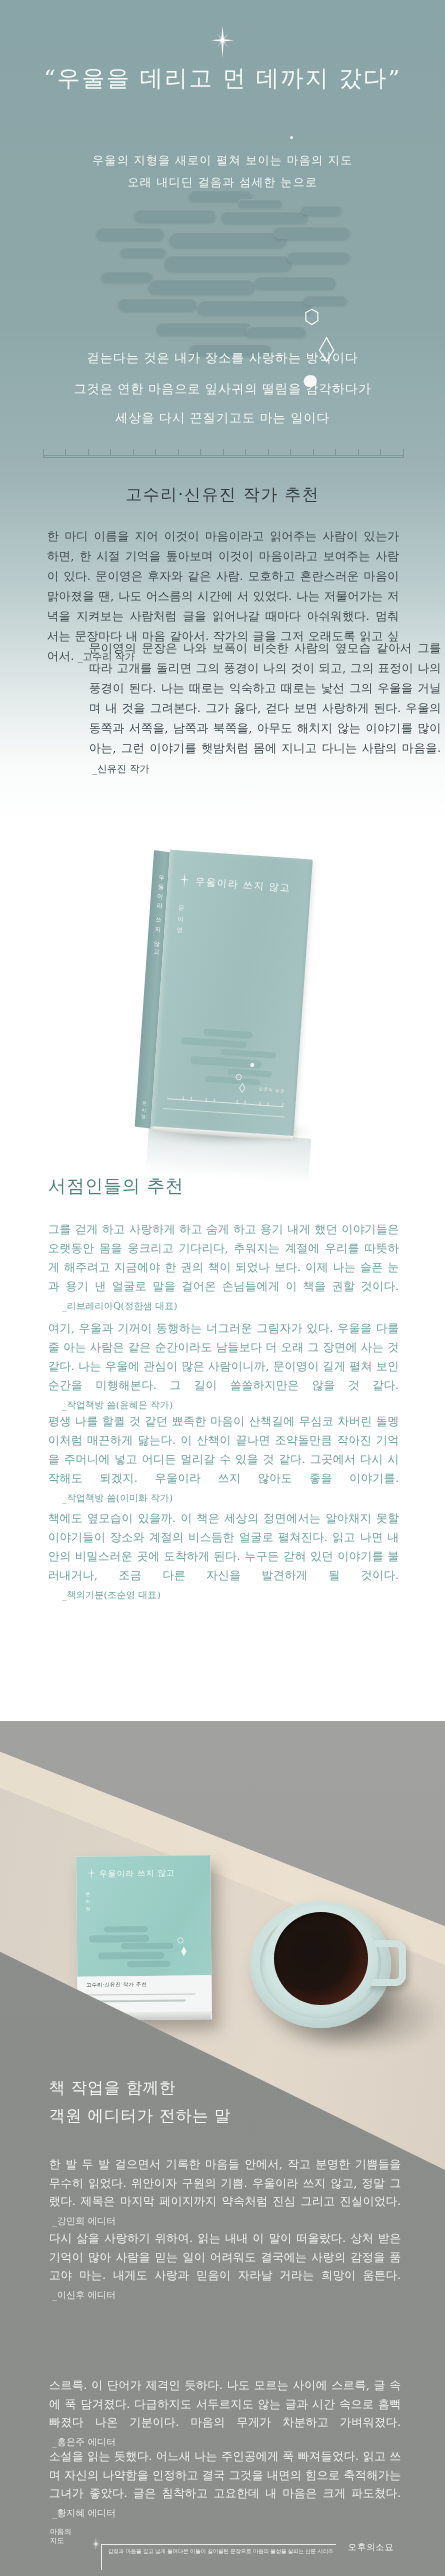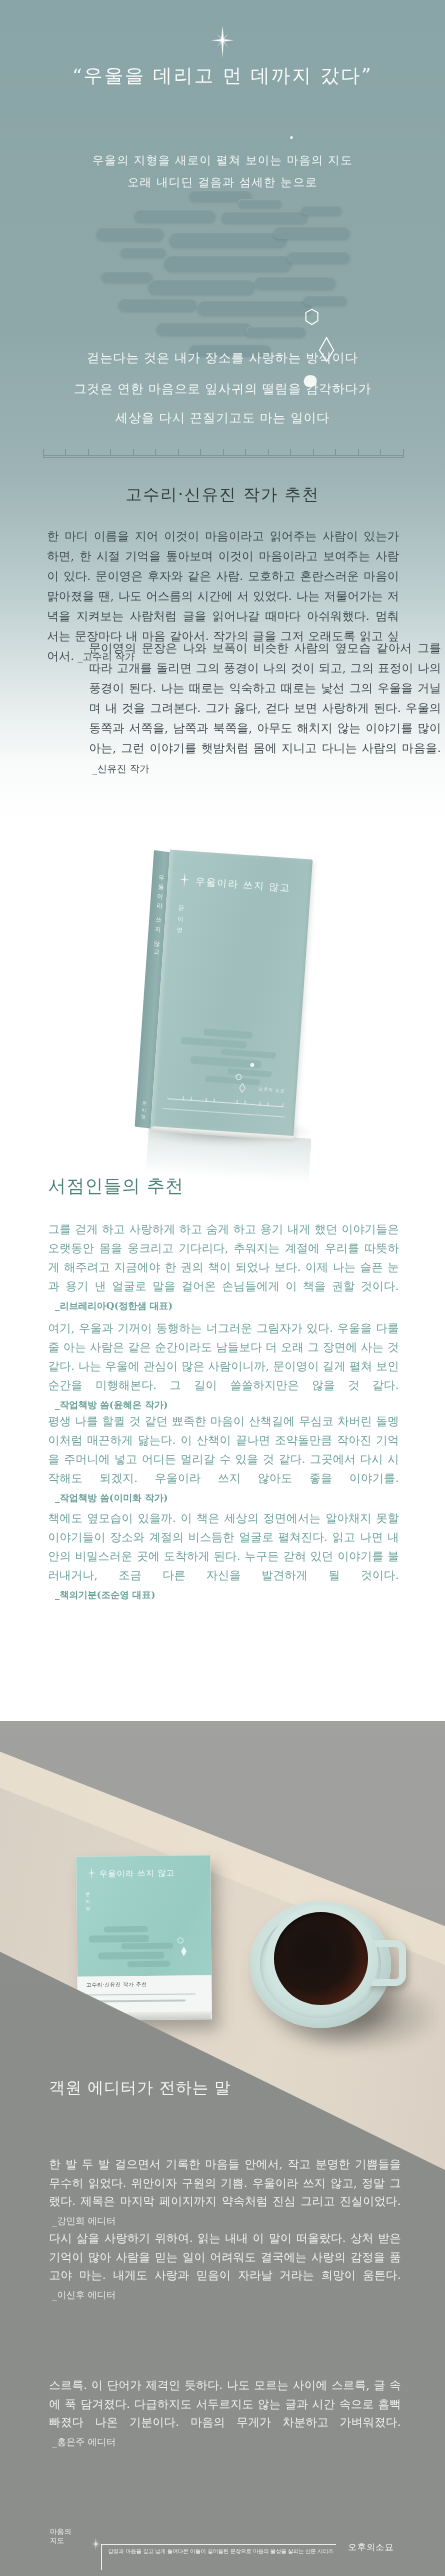--- a/index.html
+++ b/index.html
@@ -4,21 +4,21 @@
 <style>
   html,body{margin:0;padding:0;background:#fff;}
   .canvas{position:relative;width:445px;height:2576px;overflow:hidden;background:#fff;
           font-family:"DejaVu Serif","Liberation Serif",serif;}
 
   
   .hero{position:absolute;left:0;top:0;width:445px;height:820px;
         background:linear-gradient(180deg,#8aa5a7 0%,#8ea8aa 40%,#9db3b5 58%,#bccdce 72%,#e3eaea 85%,#f9fafa 93%,#ffffff 100%);}
   .hero-sparkle{position:absolute;left:210px;top:26px;width:25px;height:32px;}
   .hero-title{position:absolute;left:0;top:63px;width:445px;text-align:center;
-              font-size:19px;color:#f8fbfa;letter-spacing:1.6px;}
+              font-size:23px;color:#f8fbfa;letter-spacing:1.6px;}
   .hero-sub{position:absolute;left:0;width:445px;text-align:center;font-size:11.5px;
             color:#f3f7f6;letter-spacing:0.8px;}
   .hero-quote{position:absolute;left:0;width:445px;text-align:center;font-size:12.6px;
               color:#f6f9f8;letter-spacing:0.5px;}
   .map{position:absolute;left:82px;top:190px;width:290px;height:169px;}
   .cloud{position:absolute;background:#809b9d;border-radius:7.7px;
          box-shadow:inset 0 1.1px 1.6px rgba(255,255,255,.16),0 1.6px 2.2px rgba(48,73,75,.15);}
   .map-shapes{position:absolute;left:216px;top:115px;}
   .map-dot{position:absolute;left:290px;top:136px;width:3.3px;height:3.3px;border-radius:50%;
            background:rgba(255,255,255,.85);}
@@ -62,21 +62,21 @@
   .mock-pub{position:absolute;right:12px;top:230px;font-size:4.4px;letter-spacing:0.5px;color:#e9f0ee;}
   .mock-line1{position:absolute;left:14.2px;top:245px;width:116px;height:2.7px;
      border-bottom:0.5px solid rgba(238,244,243,.75);
      background:repeating-linear-gradient(90deg,rgba(238,244,243,.7) 0 0.5px,transparent 0.5px 7.7px);}
   .mock-line2{position:absolute;left:11px;top:258px;width:122px;height:0.5px;background:rgba(238,244,243,.55);}
 
   
   .sec2-head{position:absolute;left:48px;top:1174px;font-size:18px;color:#4f827a;letter-spacing:0.5px;}
   .sec2-p{position:absolute;left:48px;width:351px;font-size:11.5px;line-height:19px;
           color:#6ca29a;text-align:justify;word-break:break-all;}
-  .attr2{font-size:9.3px;margin-left:7px;white-space:nowrap;font-weight:bold;}
+  .attr2{font-size:9.3px;margin-left:14px;white-space:nowrap;}
 
   
   .photo{position:absolute;left:0;top:1721px;width:445px;height:855px;
          background:linear-gradient(100deg,#d9d0c5,#e3d9cb 55%,#d6ccc0);}
   .photo-top-gray{position:absolute;inset:0;background:linear-gradient(180deg,#a1a19f,#979795);
          clip-path:polygon(0 0,100% 0,100% 24%,0 3.6%);}
   .photo-beam{position:absolute;inset:0;background:rgba(240,229,210,.65);
          clip-path:polygon(0 3.6%,100% 24%,100% 28.5%,0 7.8%);}
   .photo-bottom-gray{position:absolute;inset:0;background:linear-gradient(180deg,#90938f,#8a8d8a 35%,#8b8e8b);
          clip-path:polygon(0 27%,100% 52.5%,100% 100%,0 100%);}
@@ -282,31 +282,35 @@
     <div class="saucer">
       <div class="saucer-ring"></div>
     </div>
     <div class="cup-handle"></div>
     <div class="cup"></div>
     <div class="coffee"></div>
 
     <div class="photo-bottom-gray"></div>
 
     <div class="sec3-head">
+      <div>책 작업을 함께한</div>
       <div>객원 에디터가 전하는 말</div>
     </div>
 
     <div class="sec3-p" style="top:434px;">
       <span>한 발 두 발 걸으면서 기록한 마음들 안에서, 작고 분명한 기쁨들을 무수히 읽었다. 위안이자 구원의 기쁨. 우울이라 쓰지 않고, 정말 그랬다. 제목은 마지막 페이지까지 약속처럼 진심 그리고 진실이었다.</span><span class="attr3">_강민희 에디터</span>
     </div>
     <div class="sec3-p" style="top:508px;">
       <span>다시 삶을 사랑하기 위하여. 읽는 내내 이 말이 떠올랐다. 상처 받은 기억이 많아 사람을 믿는 일이 어려워도 결국에는 사랑의 감정을 품고야 마는. 내게도 사랑과 믿음이 자라날 거라는 희망이 움튼다.</span><span class="attr3">_이신후 에디터</span>
     </div>
     <div class="sec3-p" style="top:655px;">
       <span>스르륵. 이 단어가 제격인 듯하다. 나도 모르는 사이에 스르륵, 글 속에 푹 담겨졌다. 다급하지도 서두르지도 않는 글과 시간 속으로 흠뻑 빠졌다 나온 기분이다. 마음의 무게가 차분하고 가벼워졌다.</span><span class="attr3">_홍은주 에디터</span>
+    </div>
+    <div class="sec3-p" style="top:726px;">
+      <span>소설을 읽는 듯했다. 어느새 나는 주인공에게 푹 빠져들었다. 읽고 쓰며 자신의 나약함을 인정하고 결국 그것을 내면의 힘으로 축적해가는 그녀가 좋았다. 글은 침착하고 고요한데 내 마음은 크게 파도쳤다.</span><span class="attr3">_황지혜 에디터</span>
     </div>
 
     <div class="footer-series">
       <div>마음의</div>
       <div>지도</div>
     </div>
     <div class="footer-star">
       <svg width="9.8" height="12" viewBox="0 0 18 22">
         <path d="M9 0 L10 10 L9 22 L8 10 Z" fill="#f2f3f1"></path>
         <path d="M0 11 L9 10 L18 11 L9 12 Z" fill="#f2f3f1"></path>

